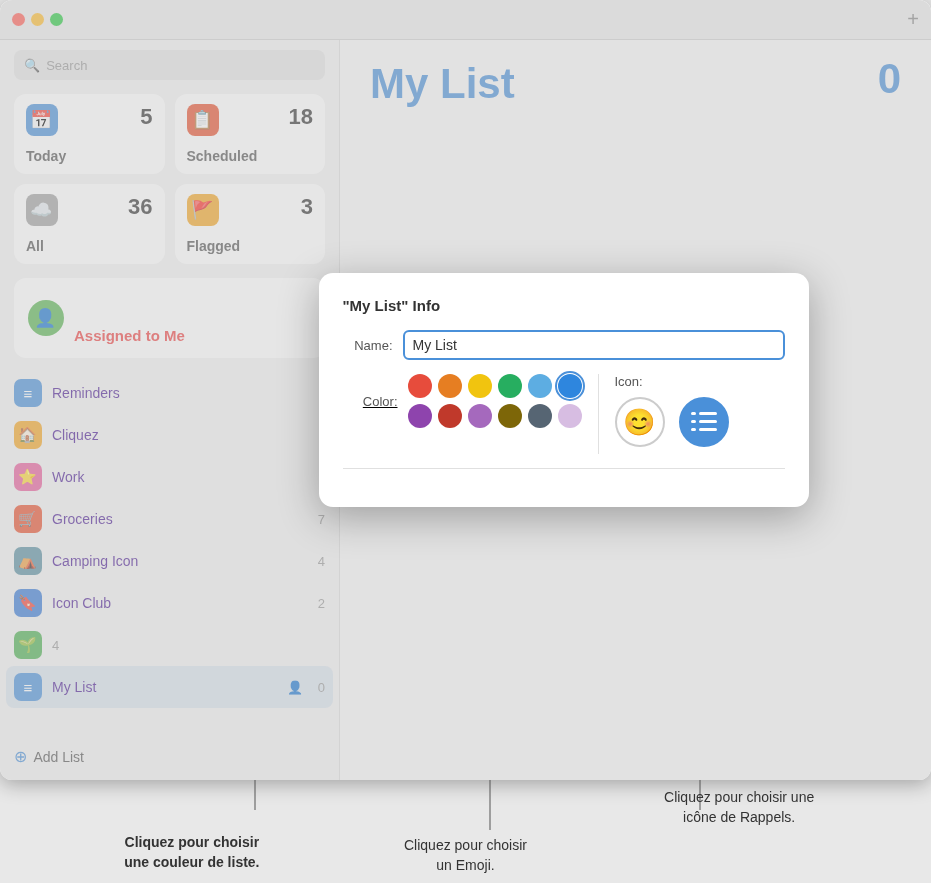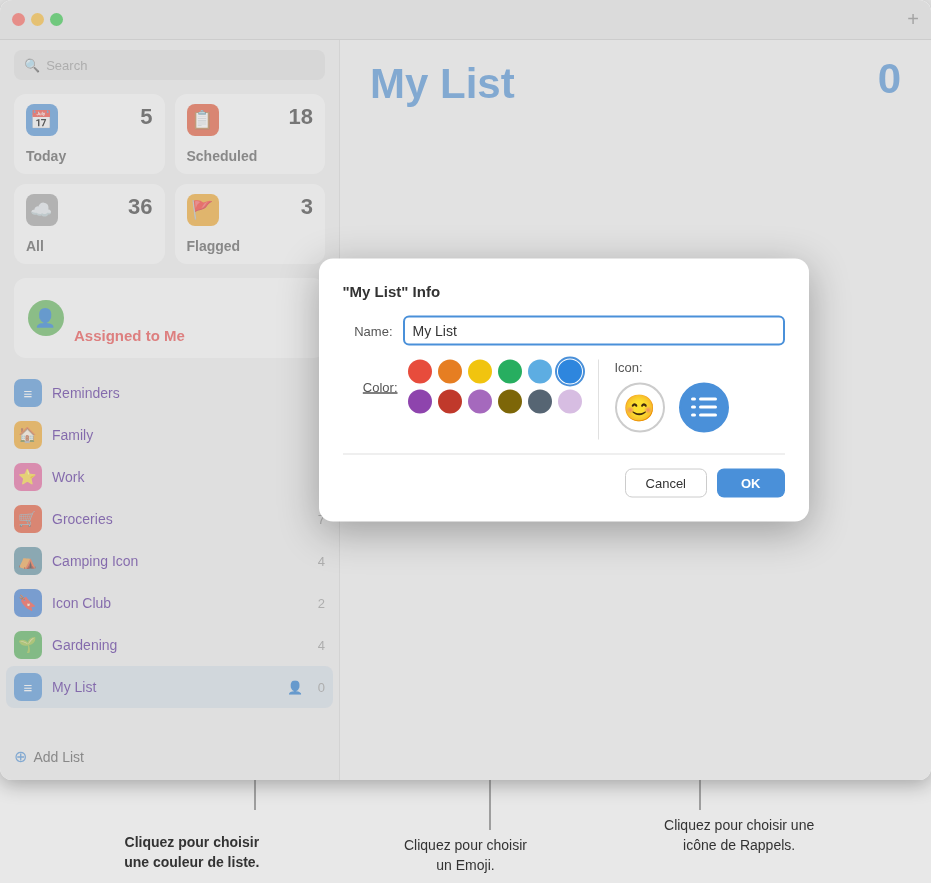--- a/index.html
+++ b/index.html
@@ -411,21 +411,21 @@
       <span class="assigned-label">Assigned to Me</span>
     </div>
 
     <div class="list-section">
       <div class="list-item">
         <div class="list-item-icon" style="background:#4a90d9">≡</div>
         <span class="list-item-name">Reminders</span>
       </div>
       <div class="list-item">
         <div class="list-item-icon" style="background:#f5a623">🏠</div>
-        <span class="list-item-name">Family</span>
+        <span class="list-item-name">Cliquez</span>
       </div>
       <div class="list-item">
         <div class="list-item-icon" style="background:#e85d9b">⭐</div>
         <span class="list-item-name">Work</span>
       </div>
       <div class="list-item">
         <div class="list-item-icon" style="background:#e8512e">🛒</div>
         <span class="list-item-name">Groceries</span>
         <span class="list-item-count">7</span>
       </div>
@@ -434,21 +434,20 @@
         <span class="list-item-name">Camping Icon</span>
         <span class="list-item-count">4</span>
       </div>
       <div class="list-item">
         <div class="list-item-icon" style="background:#3a7bd5">🔖</div>
         <span class="list-item-name">Icon Club</span>
         <span class="list-item-count">2</span>
       </div>
       <div class="list-item">
         <div class="list-item-icon" style="background:#4caf50">🌱</div>
-        <span class="list-item-name">Gardening</span>
         <span class="list-item-count">4</span>
       </div>
       <div class="list-item active">
         <div class="list-item-icon" style="background:#4a90d9">≡</div>
         <span class="list-item-name">My List</span>
         <span style="font-size:13px;color:#999;margin-right:4px">👤</span>
         <span class="list-item-count">0</span>
       </div>
     </div>
 
@@ -516,24 +515,20 @@
               <rect x="0" y="17" width="5" height="3" rx="1.5"></rect>
               <rect x="8" y="17" width="18" height="3" rx="1.5"></rect>
             </svg>
           </div>
         </div>
       </div>
     </div>
 
     <div class="dialog-divider"></div>
 
-    <div class="dialog-buttons">
-      <button class="btn-cancel">Cancel</button>
-      <button class="btn-ok">OK</button>
-    </div>
   </div>
 
 </div>
 
 <div style="position:relative; height:103px; width:931px;">
 
   <svg width="931" height="103" style="position:absolute;top:0;left:0;">
 
     <line x1="255" y1="0" x2="255" y2="30" stroke="#555" stroke-width="1"></line>
 
@@ -542,17 +537,17 @@
     <line x1="700" y1="0" x2="700" y2="30" stroke="#555" stroke-width="1"></line>
   </svg>
 
   <div style="display:flex; justify-content:space-around; padding: 8px 50px 0; position:relative; z-index:2;">
     <div class="annotation" style="width:160px; margin-top:45px;font-weight:bold;">
       <span>Cliquez pour choisir une couleur de liste.</span>
     </div>
     <div class="annotation" style="width:140px; margin-top:48px;">
       <span>Cliquez pour choisir un Emoji.</span>
     </div>
-    <div class="annotation" style="width:160px; margin-top:28px;">
+    <div class="annotation" style="width:160px; ">
       <span>Cliquez pour choisir une icône de Rappels.</span>
     </div>
   </div>
 </div>
 
 </body></html>

